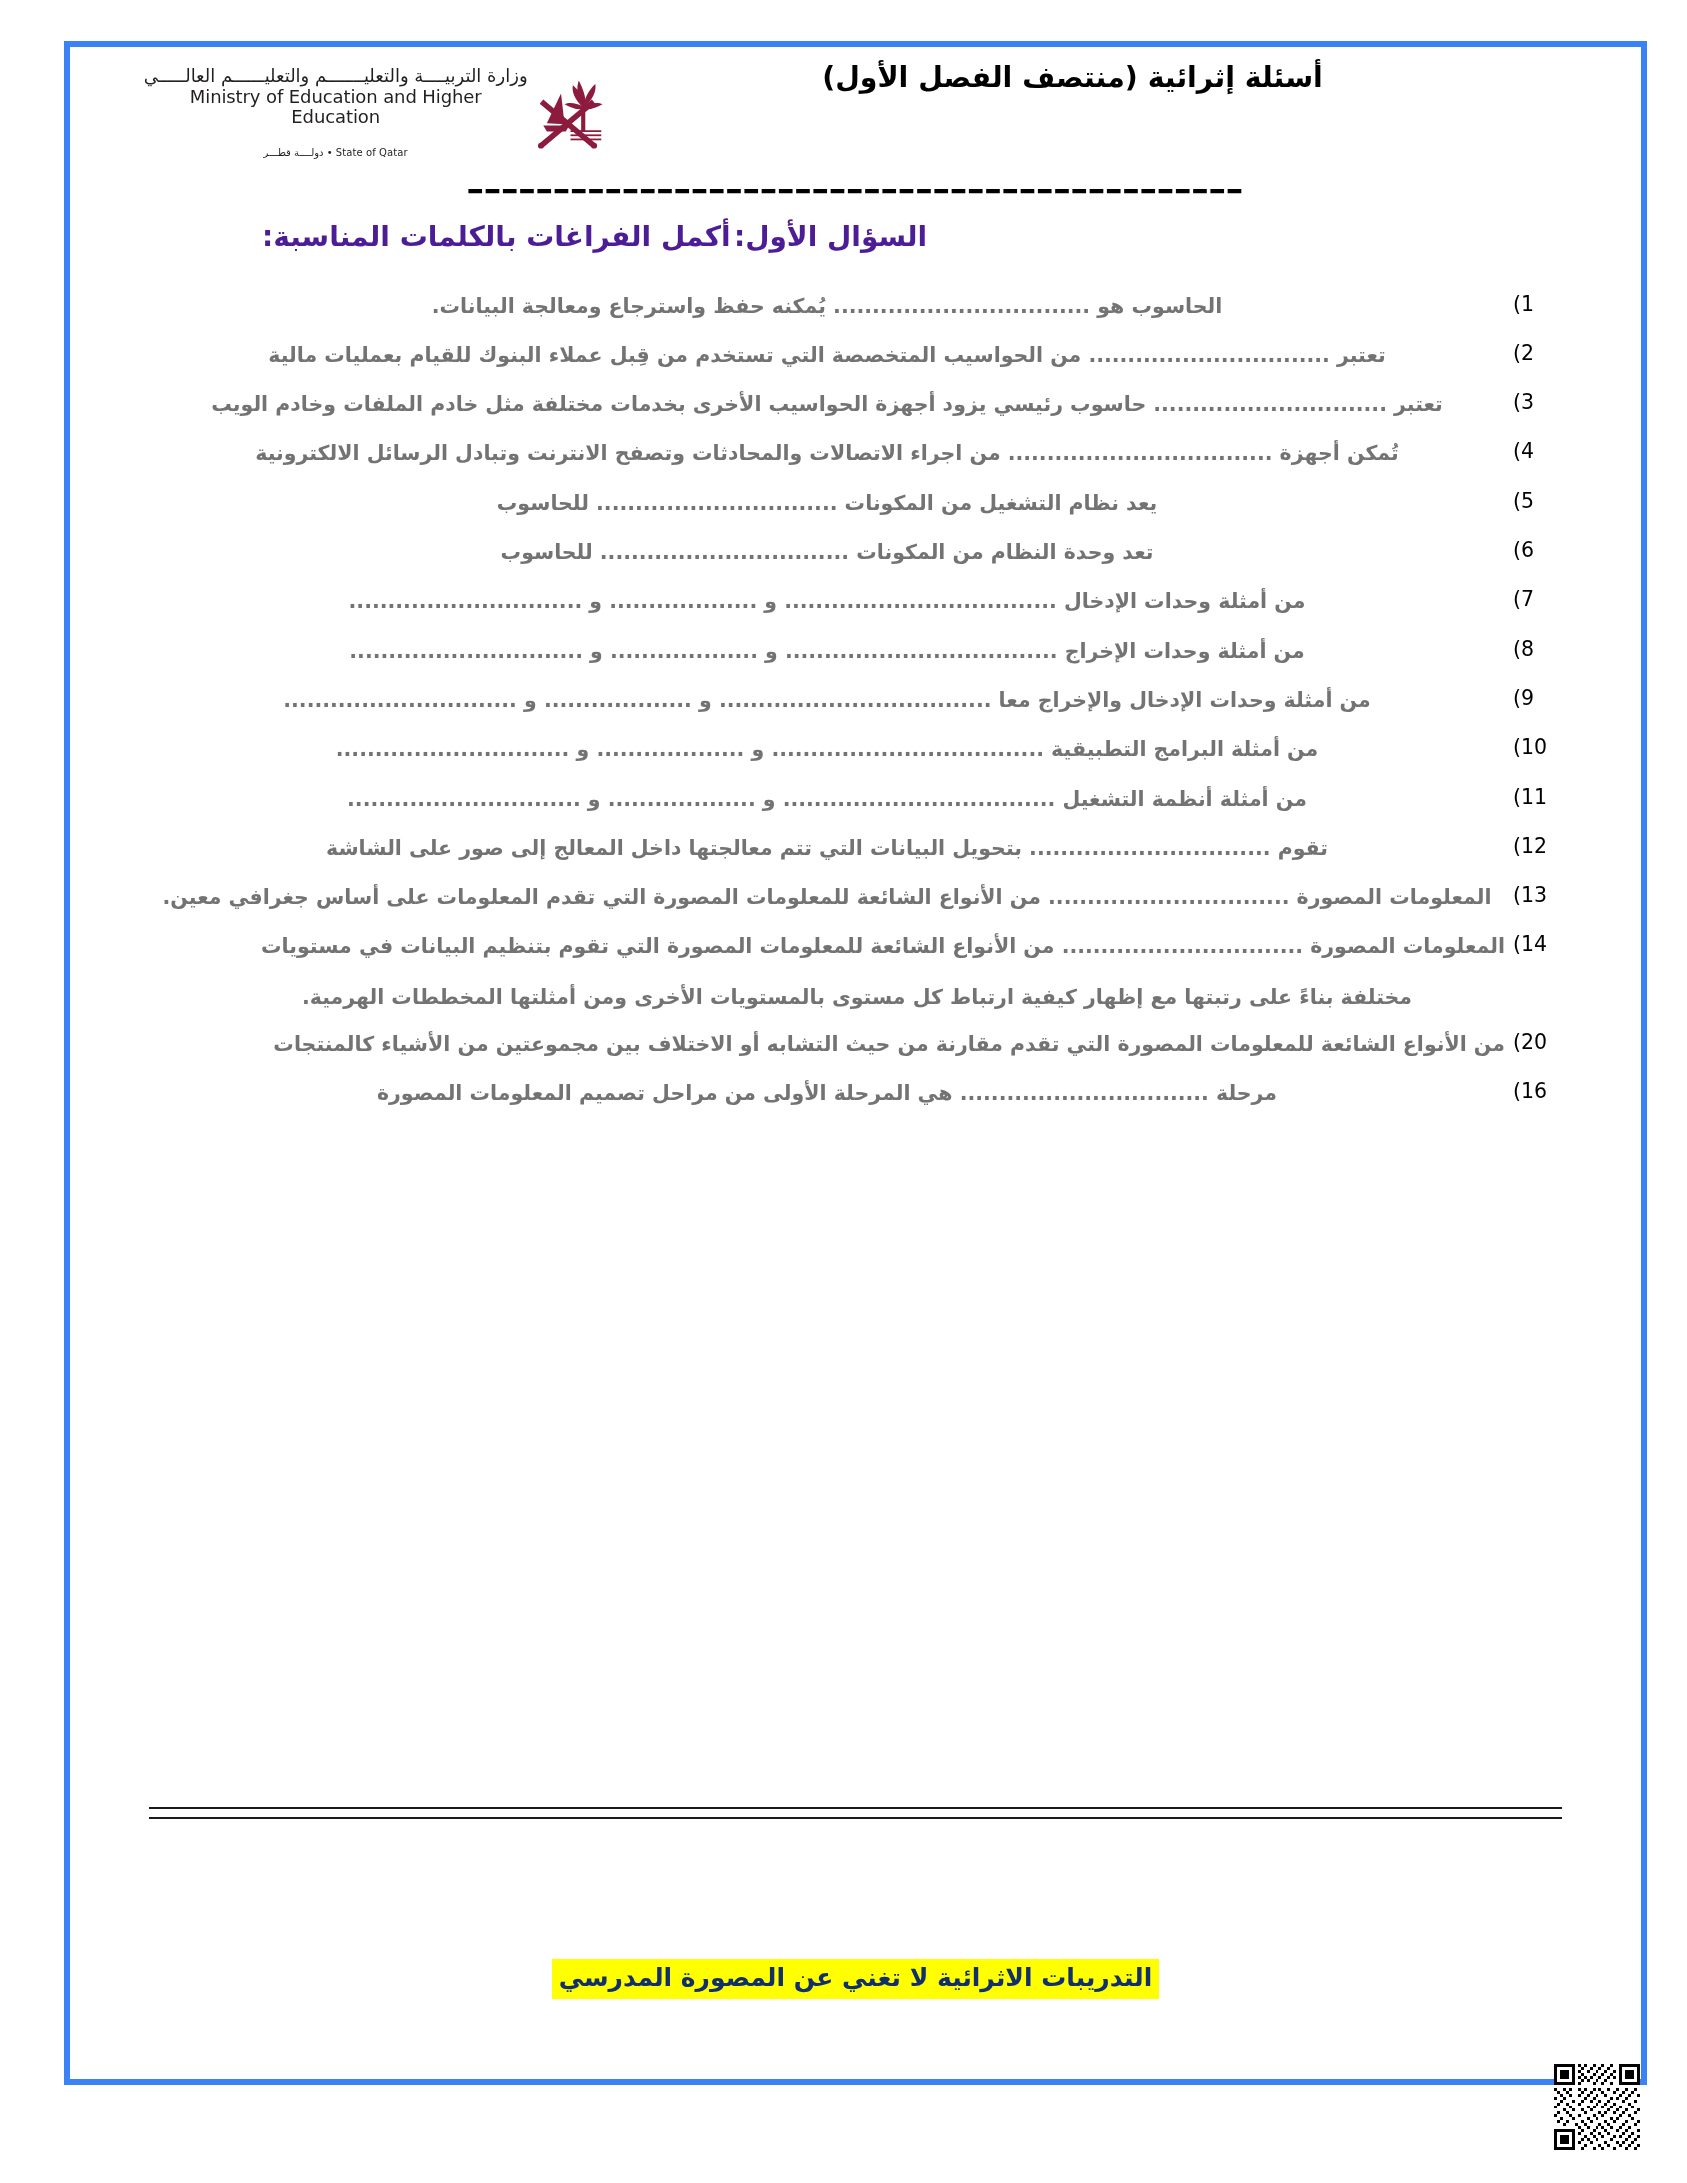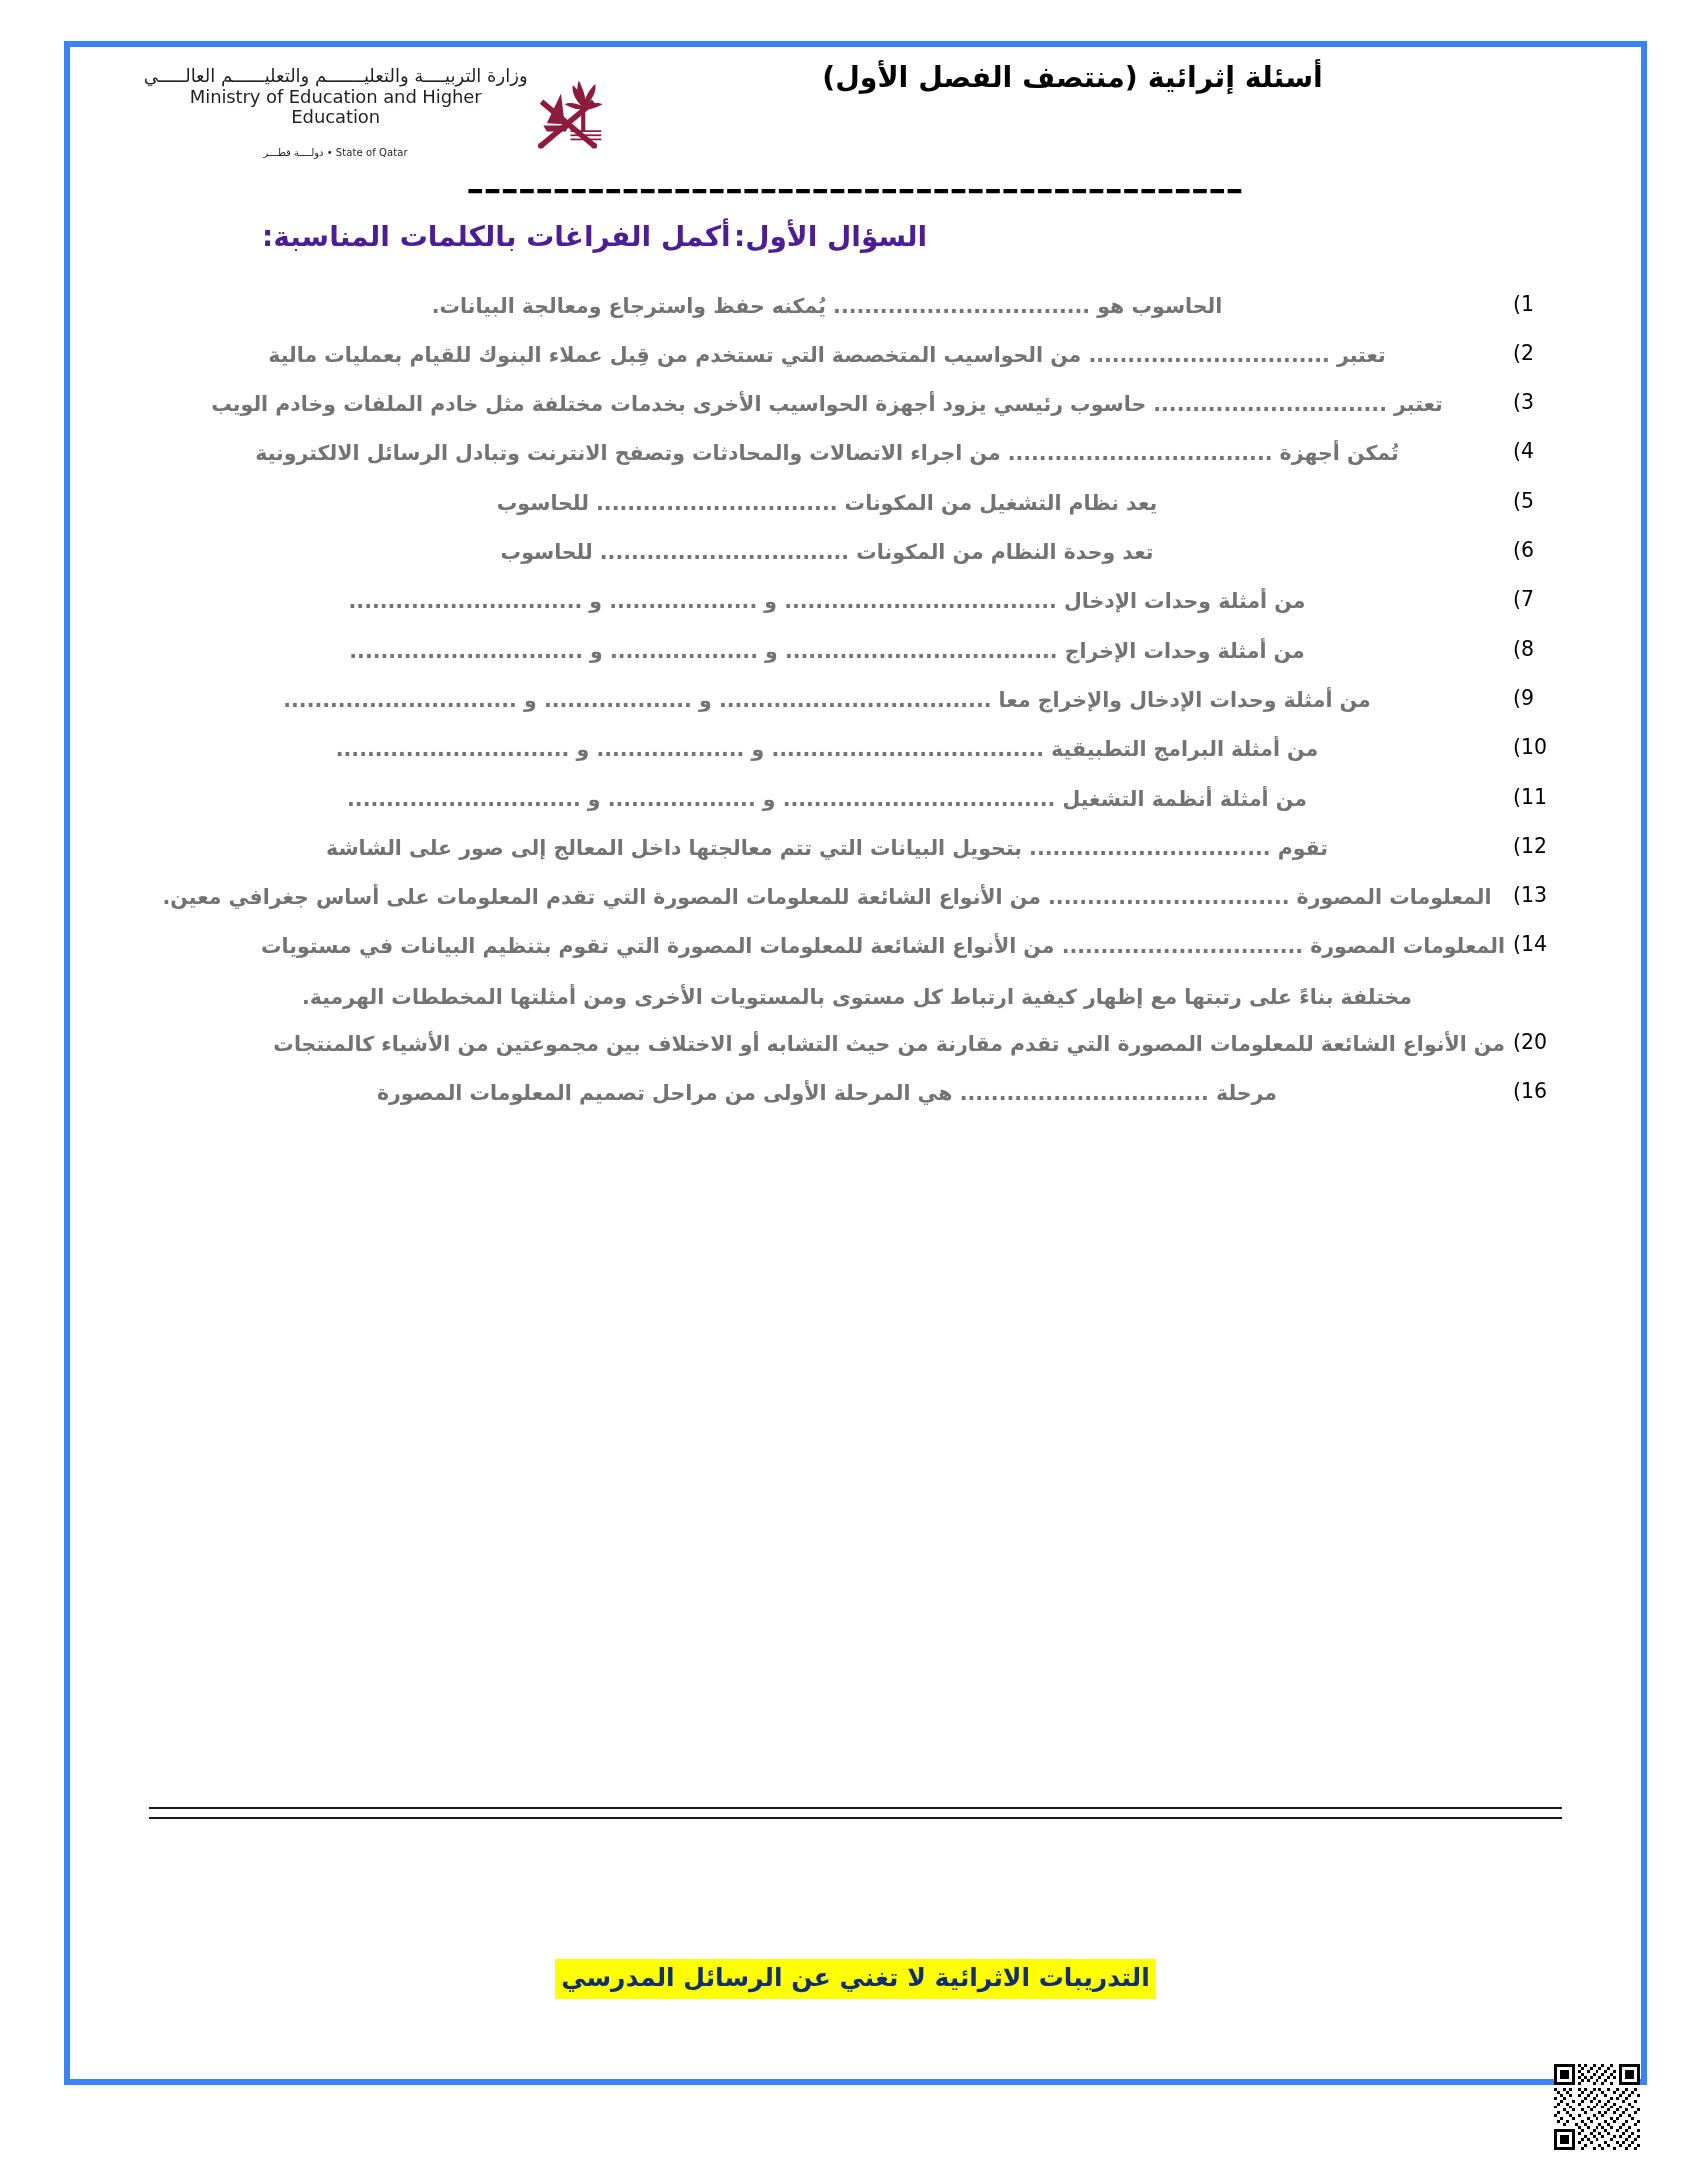--- a/index.html
+++ b/index.html
@@ -378,21 +378,21 @@
         <div class="qrow">
           <div class="qnum">16)</div>
           <div class="qbody center">مرحلة ................................ هي المرحلة الأولى من مراحل تصميم المعلومات المصورة</div>
         </div>
 
       </div>
 
       <div class="bottom-rule"></div>
 
       <div class="footer-banner">
-        <span>التدريبات الاثرائية لا تغني عن الرسائل المدرسي</span>
+        <span>التدريبات الاثرائية لا تغني عن المصورة المدرسي</span>
       </div>
 
       <svg class="qr" viewBox="0 0 29 29" shape-rendering="crispEdges">
         <rect width="29" height="29" fill="#ffffff"></rect>
         <g fill="#000000">
           <rect x="0" y="0" width="7" height="1"></rect>
             <rect x="0" y="6" width="7" height="1"></rect>
           <rect x="0" y="0" width="1" height="7"></rect>
             <rect x="6" y="0" width="1" height="7"></rect>
           <rect x="2" y="2" width="3" height="3"></rect>

